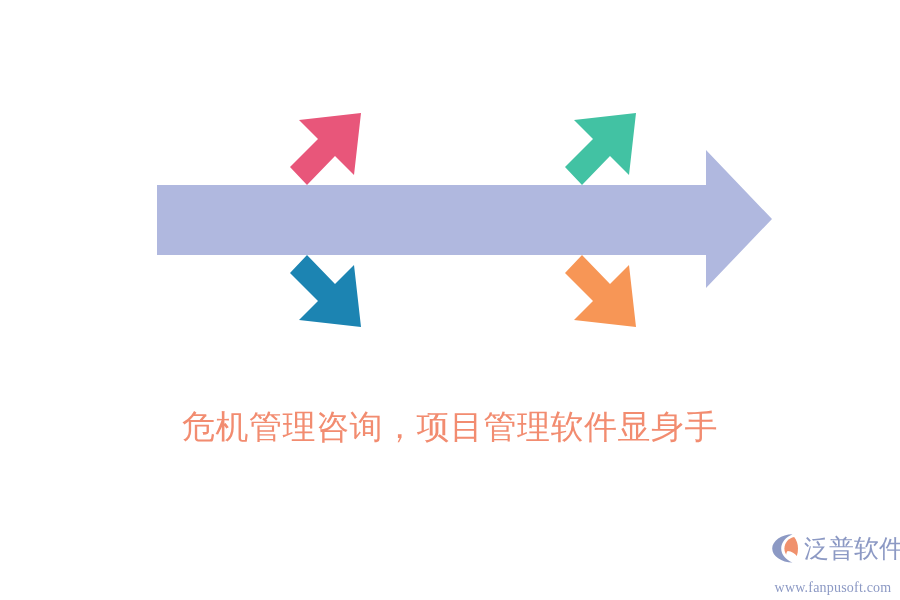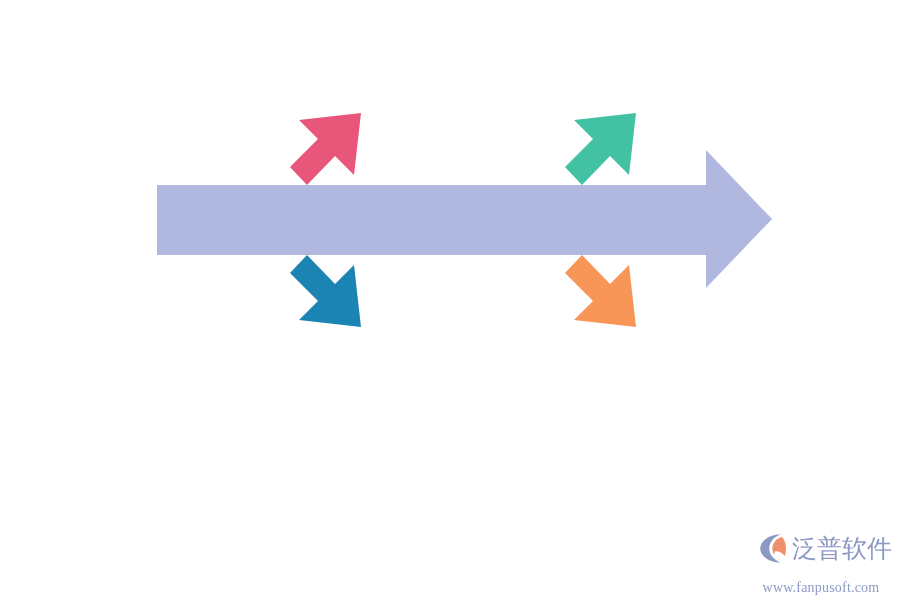--- a/index.html
+++ b/index.html
@@ -48,21 +48,21 @@
     display: block;
     font-size: 33px;
     font-weight: 400;
     color: #f28c70;
     white-space: nowrap;
   }
 
   
   .logo {
     position: absolute;
-    right: 14px;
+    right: 2px;
     bottom: 10px;
     width: 130px;
     height: 60px;
   }
   .logo-row {
     display: flex;
     align-items: center;
     height: 36px;
   }
   .logo-mark {
@@ -103,20 +103,21 @@
 
       <polygon fill="#b0b8df" points="157,185 706,185 706,150 772,219 706,288 706,255 157,255"></polygon>
 
       <polygon fill="#1c84b2" points="290,273 318,301 299,320 361,327 354,265 335,284 307,255"></polygon>
 
       <polygon fill="#f79656" points="565,273 593,301 574,320 636,327 629,265 610,284 582,255"></polygon>
     </svg>
   </div>
 
   <div class="headline">
+    <span class="line">危机管理咨询，项目管理软件显身手</span>
   </div>
 
   <div class="logo">
     <div class="logo-row">
       <span class="logo-mark">
         <svg width="34" height="34" viewBox="0 0 34 34" xmlns="http://www.w3.org/2000/svg">
           <path d="M24.5 3.2 C13.5 3.2 4.2 10.0 4.2 17.6 C4.2 25.2 13.5 31.6 24.5 31.6
                    C18.0 29.0 13.2 23.8 13.2 17.6 C13.2 11.2 18.0 5.9 24.5 3.2 Z" fill="#8c99c4"></path>
           <path d="M26.2 6.0 C20.6 7.0 16.4 11.8 16.4 17.6 C16.4 20.4 17.4 23.0 19.1 25.0
                    L28.8 25.0 C29.6 22.6 30.0 20.0 30.0 17.4 C30.0 13.2 28.6 9.1 26.2 6.0 Z" fill="#f0916d"></path>

